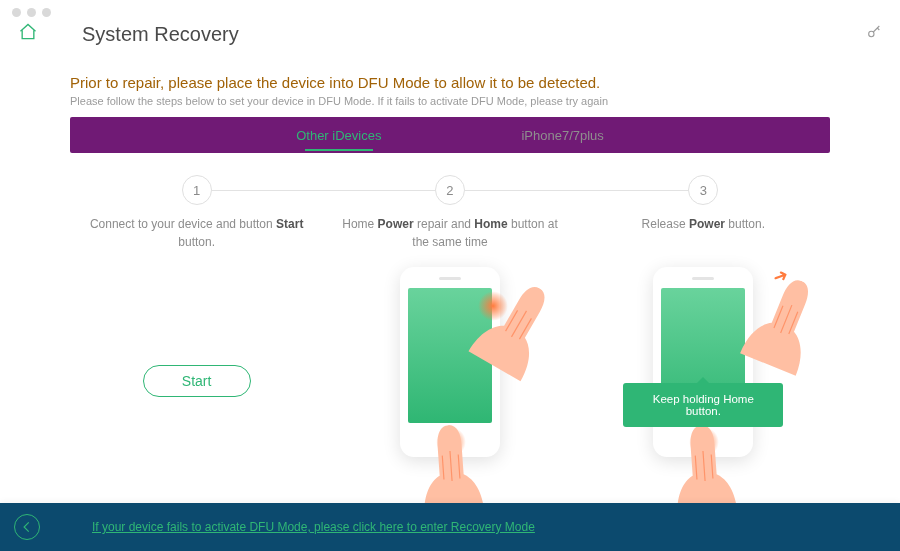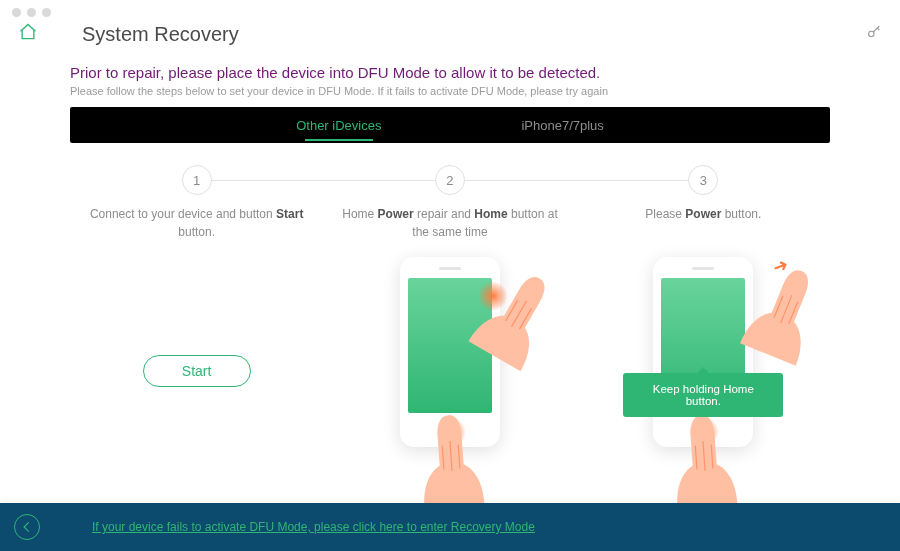--- a/index.html
+++ b/index.html
@@ -5,24 +5,24 @@
   * { margin: 0; padding: 0; box-sizing: border-box; }
   html, body { width: 900px; height: 551px; font-family: -apple-system, "Segoe UI", Helvetica, Arial, sans-serif; background: #fff; overflow: hidden; }
   .titlebar { height: 14px; display:flex; align-items:center; gap:6px; padding:10px 0 0 12px; }
   .titlebar .dot { width:9px; height:9px; border-radius:50%; background:#d9d9d9; }
   .topbar { height: 40px; display:flex; align-items:center; padding:0 18px; }
   .home-icon { width:20px; height:20px; color:#2fb675; }
   .app-title { margin-left: 44px; font-size:20px; color:#4a4a4a; flex:1; }
   .key-icon { width:16px; height:16px; color:#9a9a9a; }
 
   .content { padding: 0 70px; }
-  .heading { color:#701a75; font-size:15px; margin-top:10px; }
+  .heading { color:#a16207; font-size:15px; margin-top:20px; }
   .subheading { color:#9b9b9b; font-size:11px; margin-top:4px; }
 
-  .tabstrip { margin-top: 10px; height:36px; background:#000000; border-radius:2px; display:flex; align-items:center; justify-content:center; gap:140px; font-size:13px; }
+  .tabstrip { margin-top: 10px; height:36px; background:#701a75; border-radius:2px; display:flex; align-items:center; justify-content:center; gap:140px; font-size:13px; }
   .tab { color:#8e8e8e; position:relative; cursor:pointer; }
   .tab.active { color:#2fb675; }
   .tab.active::after { content:""; position:absolute; left:10%; right:10%; bottom:-8px; height:2px; background:#2fb675; }
 
   .steps { display:flex; margin-top:22px; align-items:flex-start; }
   .col { flex:1; text-align:center; position:relative; }
   .circle { width:30px; height:30px; border-radius:50%; background:#fff; border:1px solid #e0e0e0; color:#8a8a8a; font-size:13px; display:flex; align-items:center; justify-content:center; margin:0 auto; position:relative; z-index:2; }
   .connector { position:absolute; top:15px; height:1px; background:#e2e2e2; z-index:1; }
   .conn1 { left:calc(16.66% + 15px); right:calc(50% + 15px); }
   .conn2 { left:calc(50% + 15px); right:calc(16.66% + 15px); }
@@ -103,21 +103,21 @@
     </div>
     <div class="col">
       <div class="circle">2</div>
       <div class="step-text">
         <span>Home </span><b>Power</b><span> repair and </span><b>Home</b><span> button at the same time</span>
       </div>
     </div>
     <div class="col">
       <div class="circle">3</div>
       <div class="step-text">
-        <span>Please </span><b>Power</b><span> button.</span>
+        <span>Release </span><b>Power</b><span> button.</span>
       </div>
     </div>
   </div>
 
   <div class="illus-row">
     <div class="illcol">
       <button class="start-btn">Start</button>
     </div>
 
     <div class="illcol">

